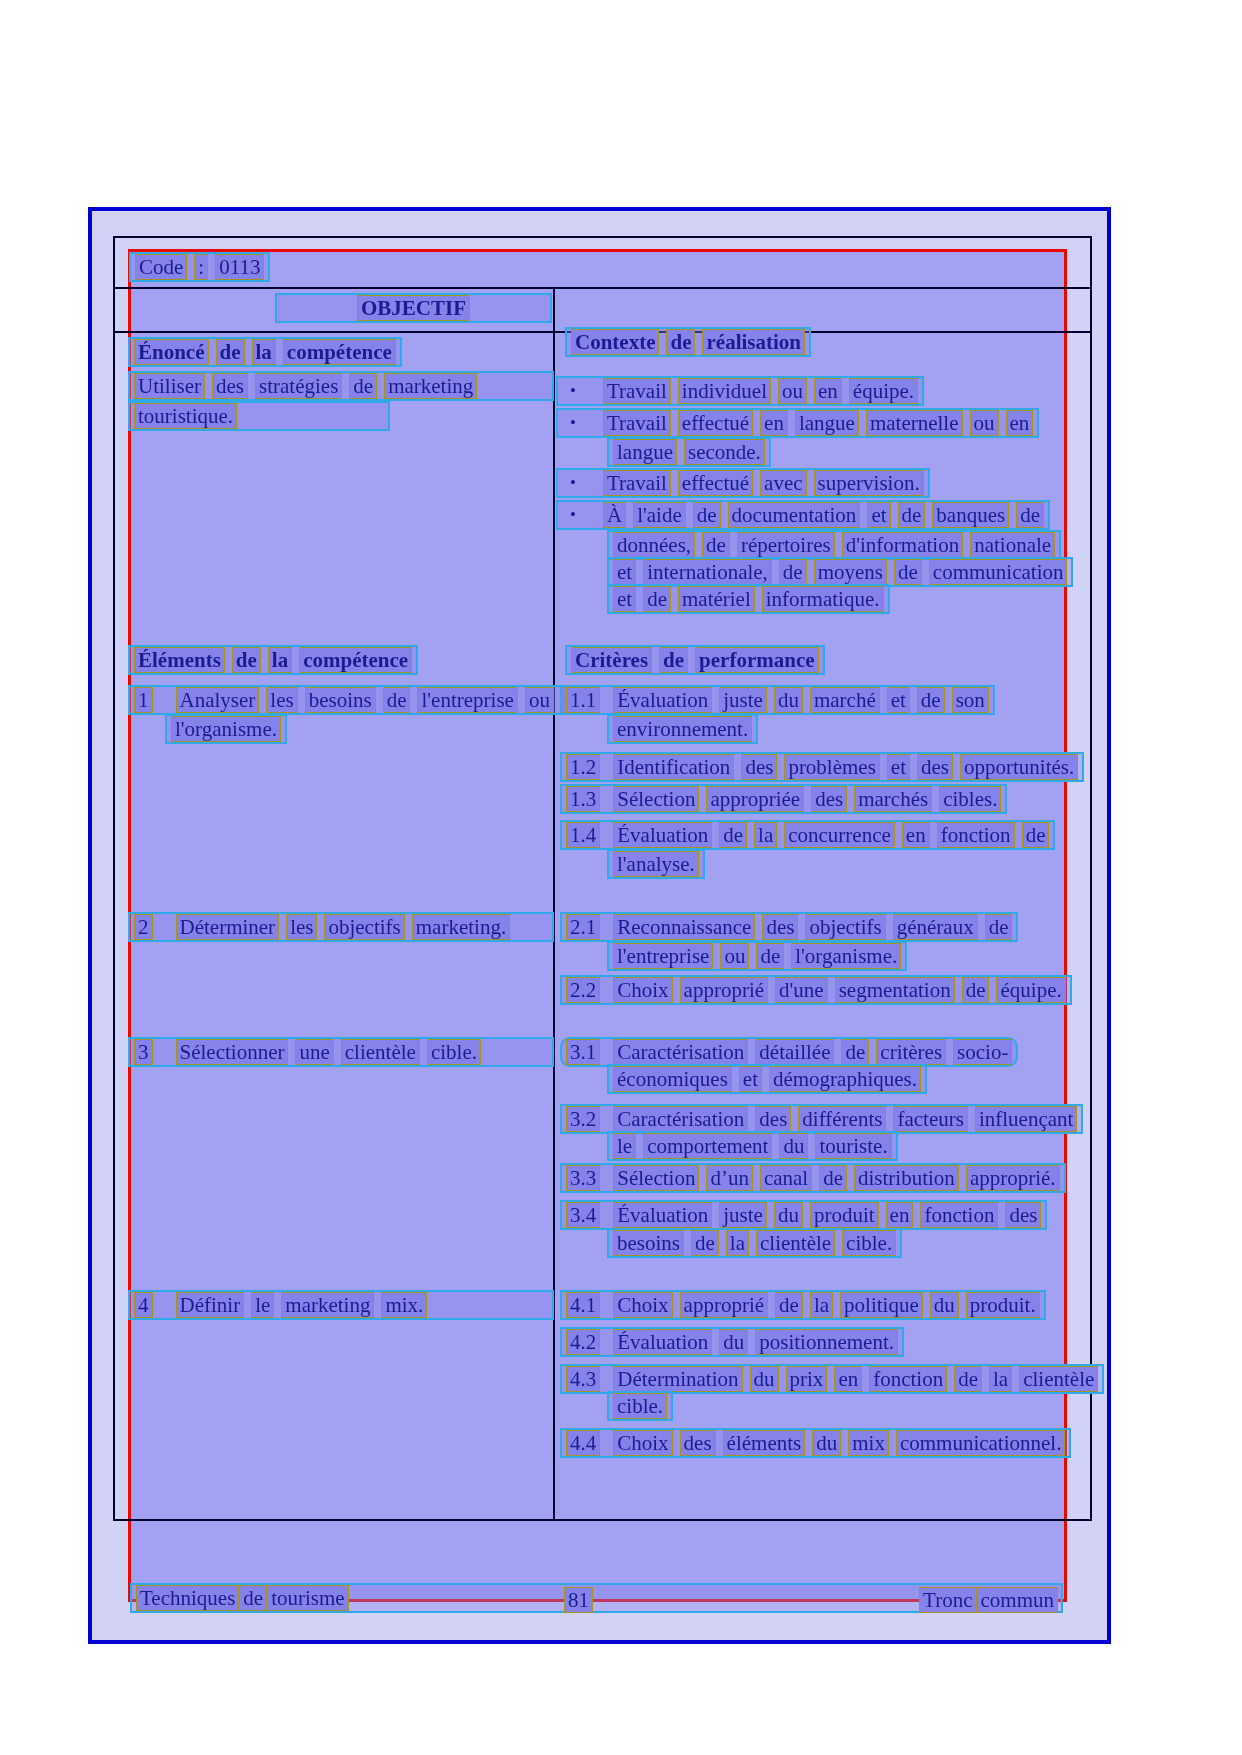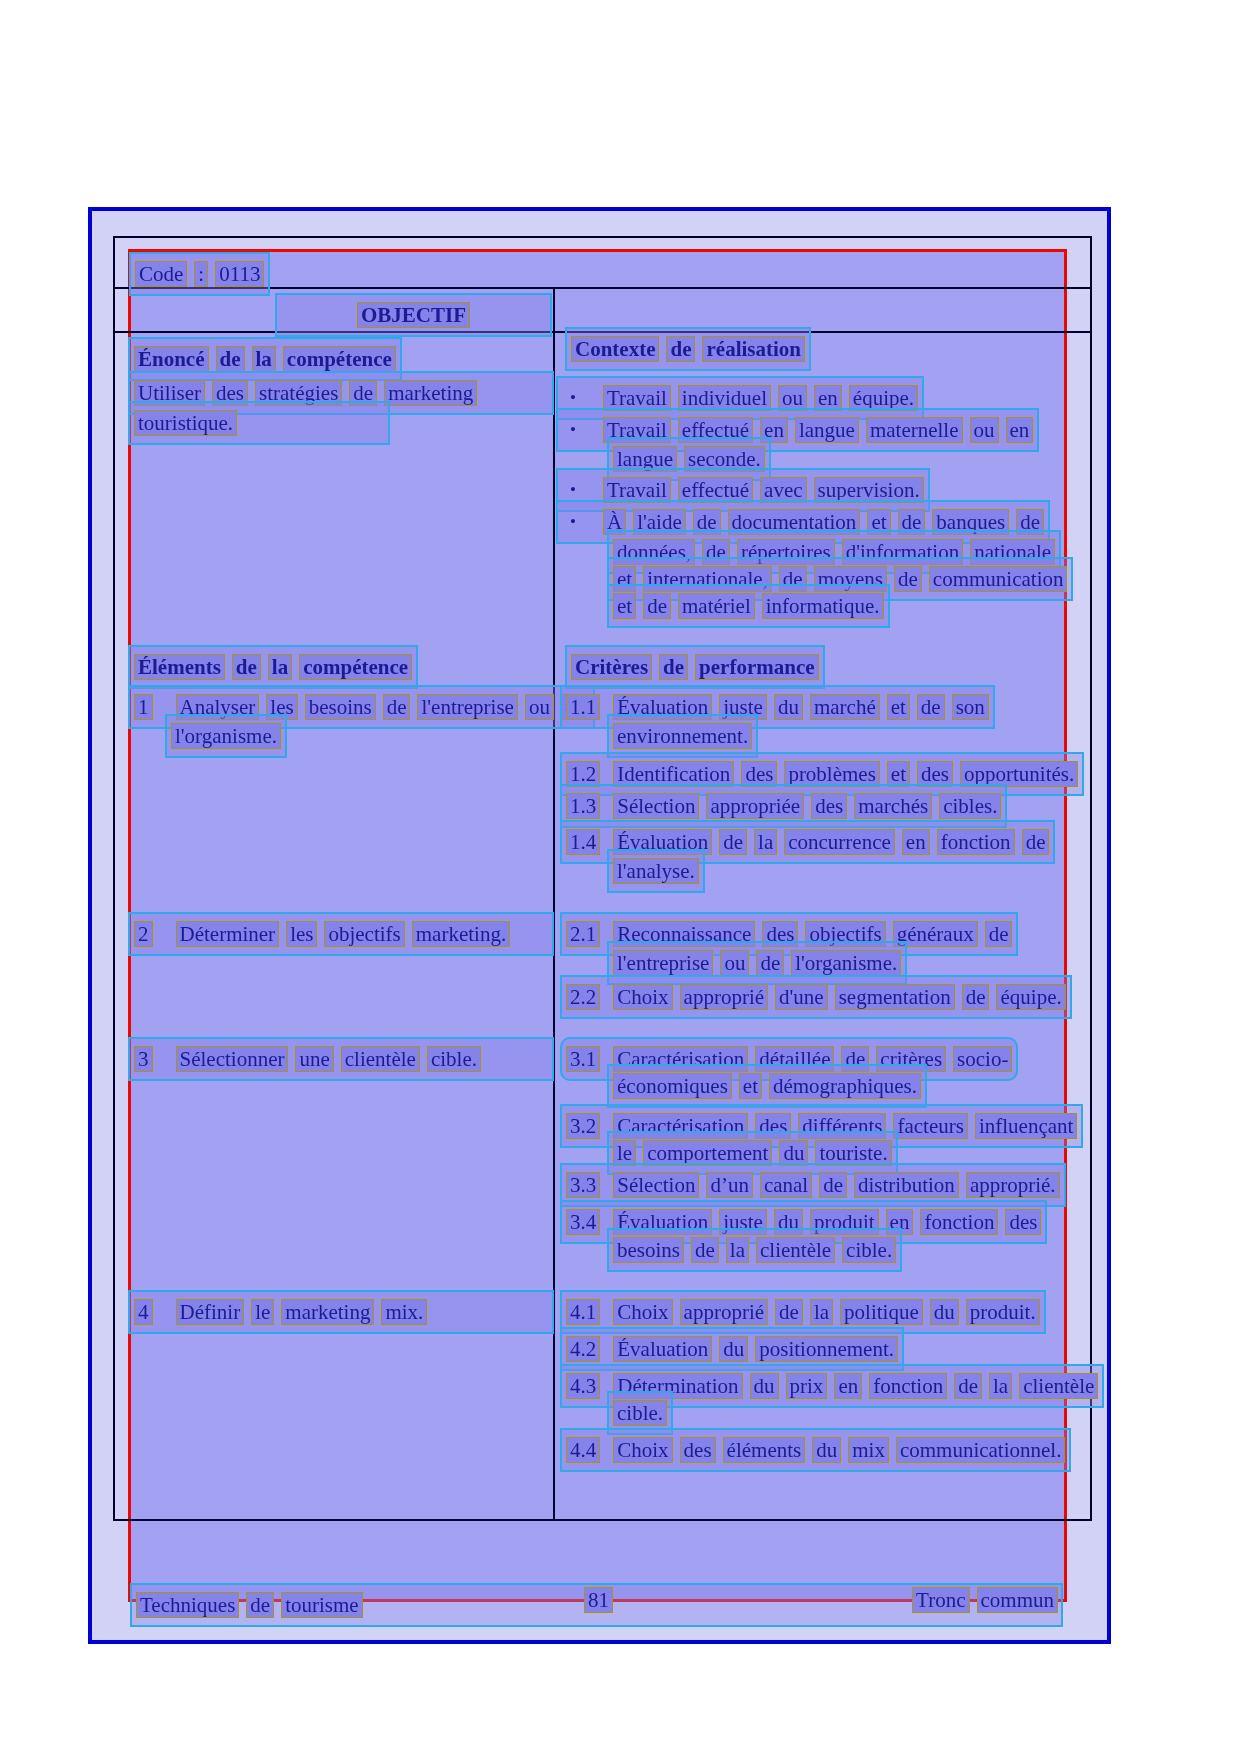--- a/index.html
+++ b/index.html
@@ -20,34 +20,34 @@
   }
   .table-frame{
     position:absolute;left:113px;top:236px;width:979px;height:1285px;
     border:2px solid var(--tline,#000030);box-sizing:border-box;z-index:2;
   }
   .hline{position:absolute;height:2px;background:var(--tline,#000030);z-index:2;}
   .vline{position:absolute;width:2px;background:var(--tline,#000030);z-index:2;}
   .line{
     position:absolute;display:flex;align-items:center;gap:7px;
     border:2px solid var(--cyan,#2fa9ea);background:rgba(133,131,234,0.4);
-    padding:1px 4px;box-sizing:border-box;height:44px;z-index:3;white-space:nowrap;
+    padding:1px 4px;box-sizing:border-box;height:30px;z-index:3;white-space:nowrap;
   }
   .w{
     background:var(--wfill,#8583ea);border:1px solid var(--wborder,#a8931e);
     padding:0 3px;font-size:21px;color:var(--navy,#1b1b93);line-height:24px;
     white-space:pre;display:inline-block;
   }
   .b .w{font-weight:bold;}
   .center{justify-content:center;}
   .bullet{color:var(--navy,#1b1b93);font-size:17px;margin:0 20px 0 8px;z-index:3;}
   .numL{margin-right:16px;}
   .numR{margin-right:6px;}
-  .fgroup{display:inline-flex;gap:7px;justify-content:space-between;}
-  .f81{position:absolute;left:452px;top:2px;}
+  .fgroup{display:inline-flex;gap:0;justify-content:space-between;}
+  .f81{position:absolute;left:432px;top:2px;}
   .fright{position:absolute;right:3px;top:2px;}
 </style>
 </head>
 <body>
 
 <div id="canvas">
 
   <div class="blue-frame"></div>
   <div class="purple-block"></div>
   <div class="table-frame"></div>

